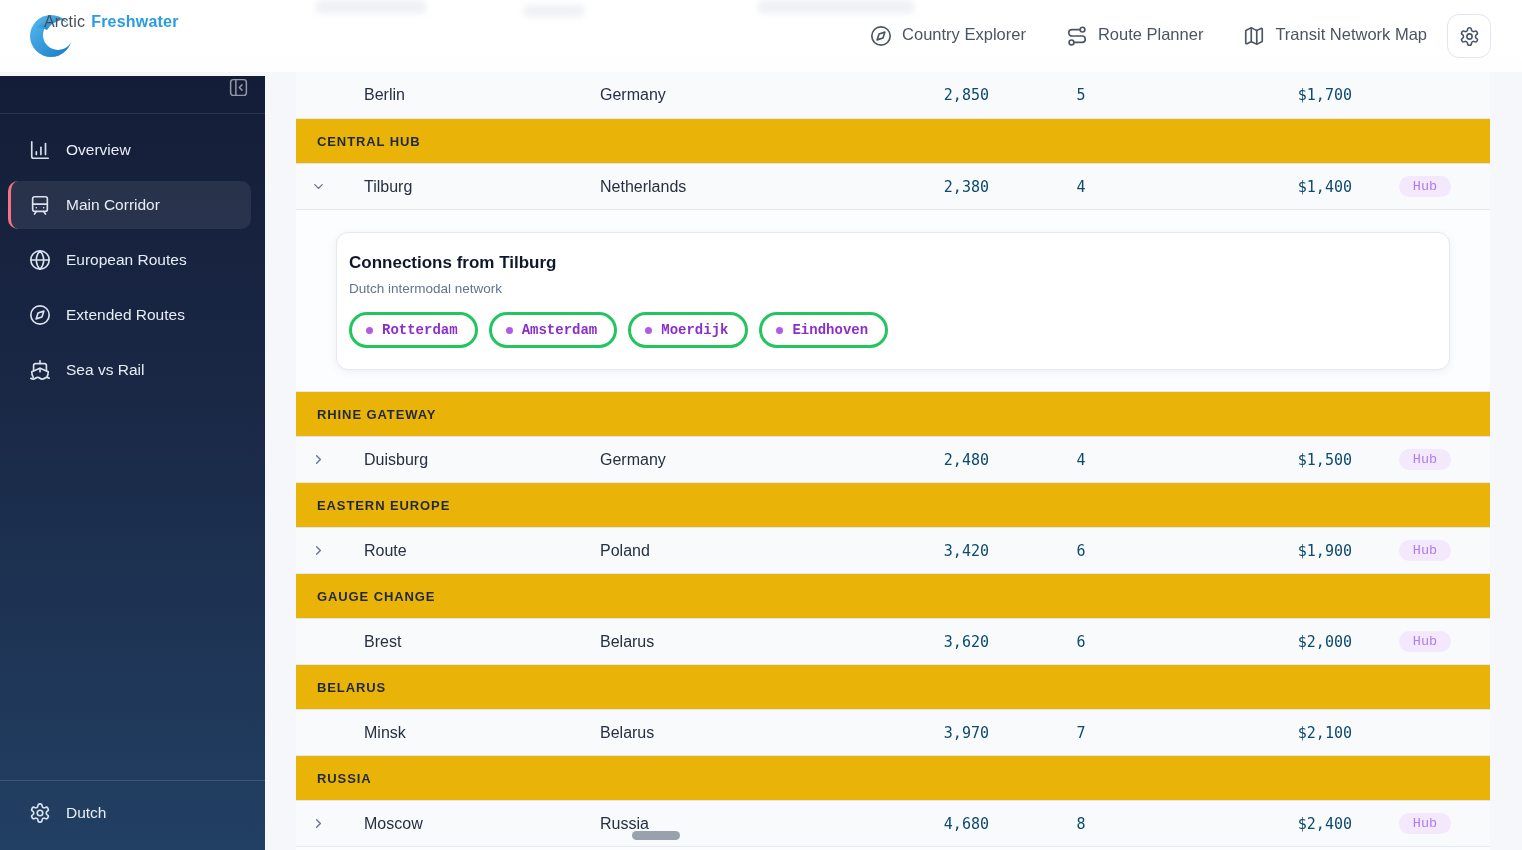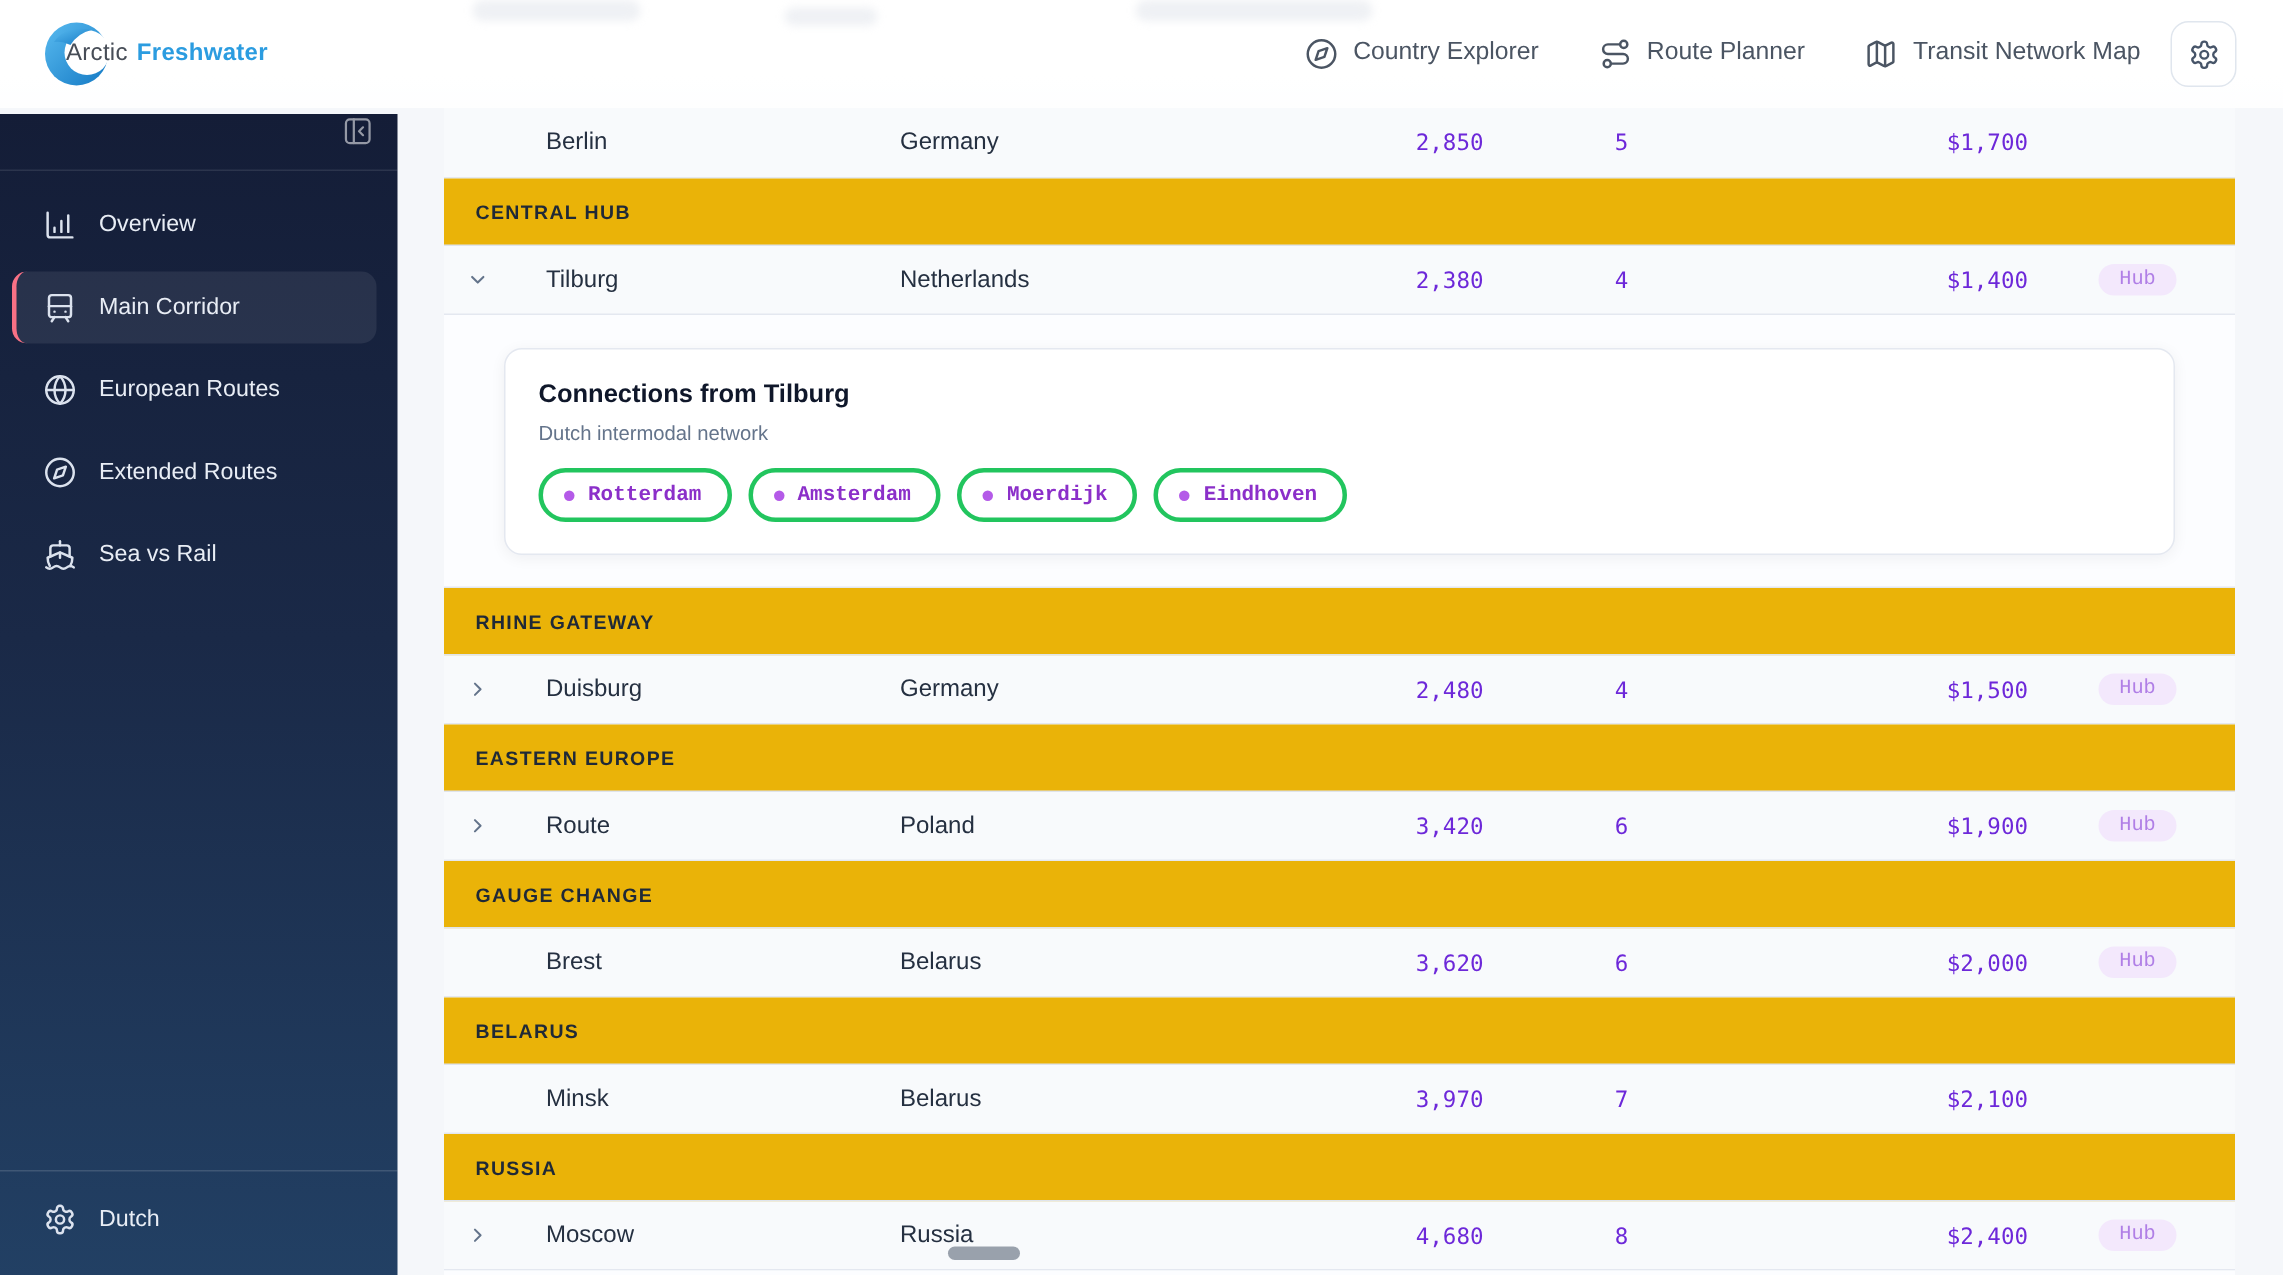--- a/index.html
+++ b/index.html
@@ -16,21 +16,21 @@
     position: absolute; top: 0; left: 0; width: 1522px; height: 72px;
     background: linear-gradient(180deg, #ffffff 0%, #ffffff 70%, rgba(255,255,255,0.88) 100%);
     z-index: 30;
     display: flex; align-items: center; justify-content: space-between;
     padding: 0 31px 0 28px;
   }
   .ghost { position: absolute; background: #dfe3ea; opacity: .5; filter: blur(3px); border-radius: 7px; }
   .g1 { left: 315px; top: 0; width: 112px; height: 14px; }
   .g2 { left: 523px; top: 5px; width: 62px; height: 12px; }
   .g3 { left: 757px; top: 0; width: 158px; height: 14px; }
-  .logo { display: flex; align-items: center; position: relative; z-index: 2; }
+  .logo { display: flex; position: relative; z-index: 2; }
   .logo-text { margin-left: -30px; font-size: 16px; letter-spacing: .2px; white-space: nowrap; }
   .logo-text .t1 { color: #474d57; font-weight: 400; }
   .logo-text .t2 { color: #2b9ce0; font-weight: 700; margin-left: 6px; }
   .topnav { display: flex; align-items: center; gap: 40px; }
   .topnav-item { display: flex; gap: 10px; color: #4b5563; font-size: 16.5px; cursor: pointer; }
   .topnav-item svg { stroke: #4b5563; }
   .gear-btn {
     margin-left: 20px; width: 44px; height: 44px; border: 1px solid #e0e6ee; border-radius: 12px;
     background: #fff; display: flex; align-items: center; justify-content: center; cursor: pointer;
   }
@@ -62,40 +62,40 @@
     display: grid; grid-template-columns: 44px 236px 340px 80px 170px 194px 130px;
     align-items: center; height: 46px; background: #f8fafc; border-bottom: 1px solid #e4e8f0;
   }
   .trow:first-child { height: 47px; }
   .cell { font-size: 16px; color: #253041; }
   .cell.chev { display: flex; align-items: center; justify-content: center; cursor: pointer; }
   .cell.city { padding-left: 24px; }
   .cell.country { padding-left: 24px; }
   .cell.mono {
     font-family: "DejaVu Sans Mono", "Liberation Mono", monospace;
-    font-size: 15px; color: #6d28d9;
+    font-size: 15px; color: #0c4a6e;
   }
   .cell.dist { text-align: right; padding-right: 7px; }
   .cell.stops { text-align: center; }
   .cell.price { text-align: right; padding-right: 8px; }
   .cell.badge-col { display: flex; justify-content: center; }
   .hub-badge {
     min-width: 52px; height: 21px; padding: 0 12px; border-radius: 11px;
     background: #f3e8fc; color: #b07fe6; font-size: 13.5px;
     display: flex; align-items: center; justify-content: center; font-family: Liberation Mono, monospace;
   }
   .tsection {
     height: 45px; display: flex; align-items: center; padding-left: 21px;
     background: #eab308; border-bottom: 1px solid #dfe4ec;
   }
   .tsection span { font-size: 13px; font-weight: 700; letter-spacing: .9px; color: #1f2937; text-transform: uppercase; }
   .texpand { background: #fcfdff; border-bottom: 1px solid #e4e8f0; padding: 22px 40px 21px 40px; }
   .conn-card {
     background: #ffffff; border: 1px solid #e4e8f0; border-radius: 12px;
-    box-shadow: 0 2px 10px rgba(15,23,42,0.06); height: 138px; padding: 20px 22px;
+    box-shadow: 0 2px 10px rgba(15,23,42,0.06); height: 138px; padding: 20px 12px;
   }
   .conn-title { font-size: 17px; font-weight: 700; color: #0f172a; }
   .conn-sub { font-size: 13.5px; color: #64748b; margin-top: 8px; }
   .chips { display: flex; gap: 11px; margin-top: 16px; }
   .chip {
     display: flex; align-items: center; gap: 9px; background: #fff;
     border: 3px solid #22c55e; border-radius: 999px; padding: 7px 17px 7px 14px;
     font-size: 14px; font-weight: 700; color: #8b2fc9; cursor: pointer; font-family: Liberation Mono, monospace;
   }
   .chip .dot { width: 7px; height: 7px; border-radius: 50%; background: #b45ae8; }

